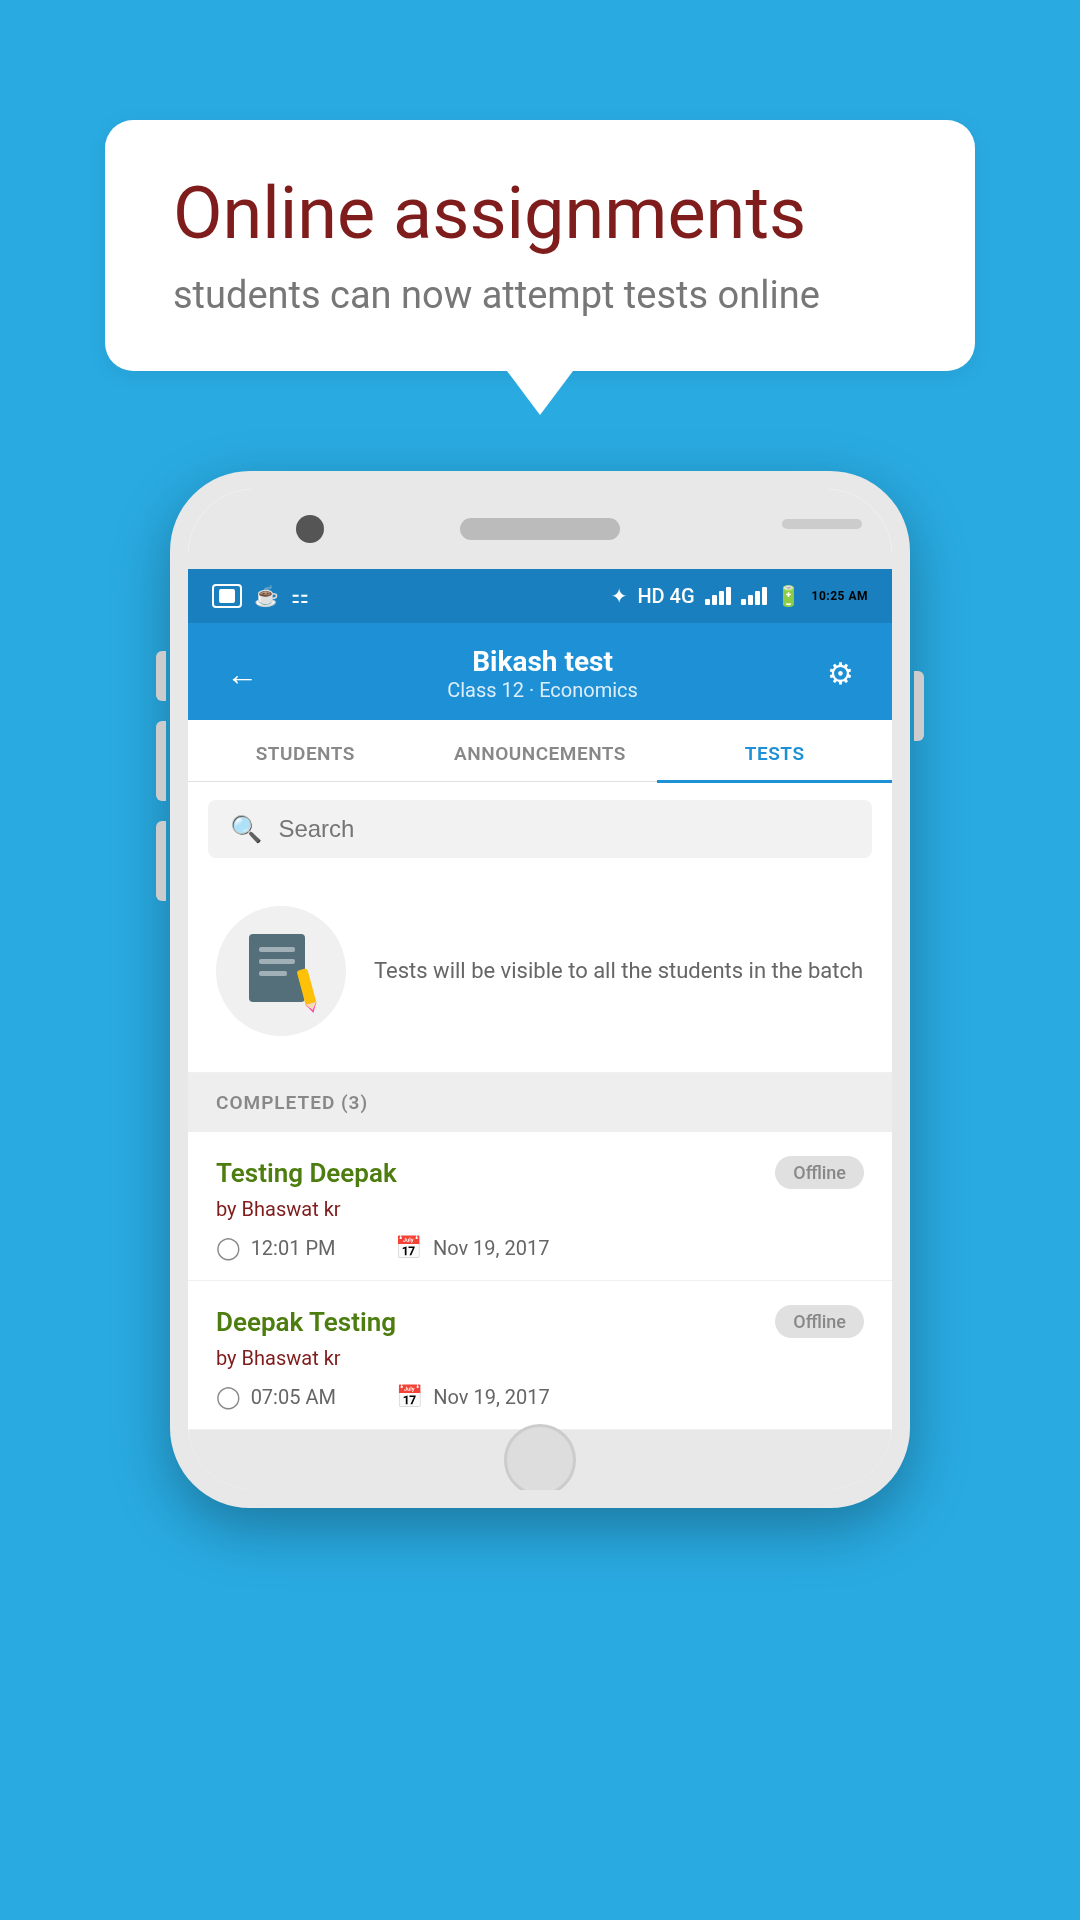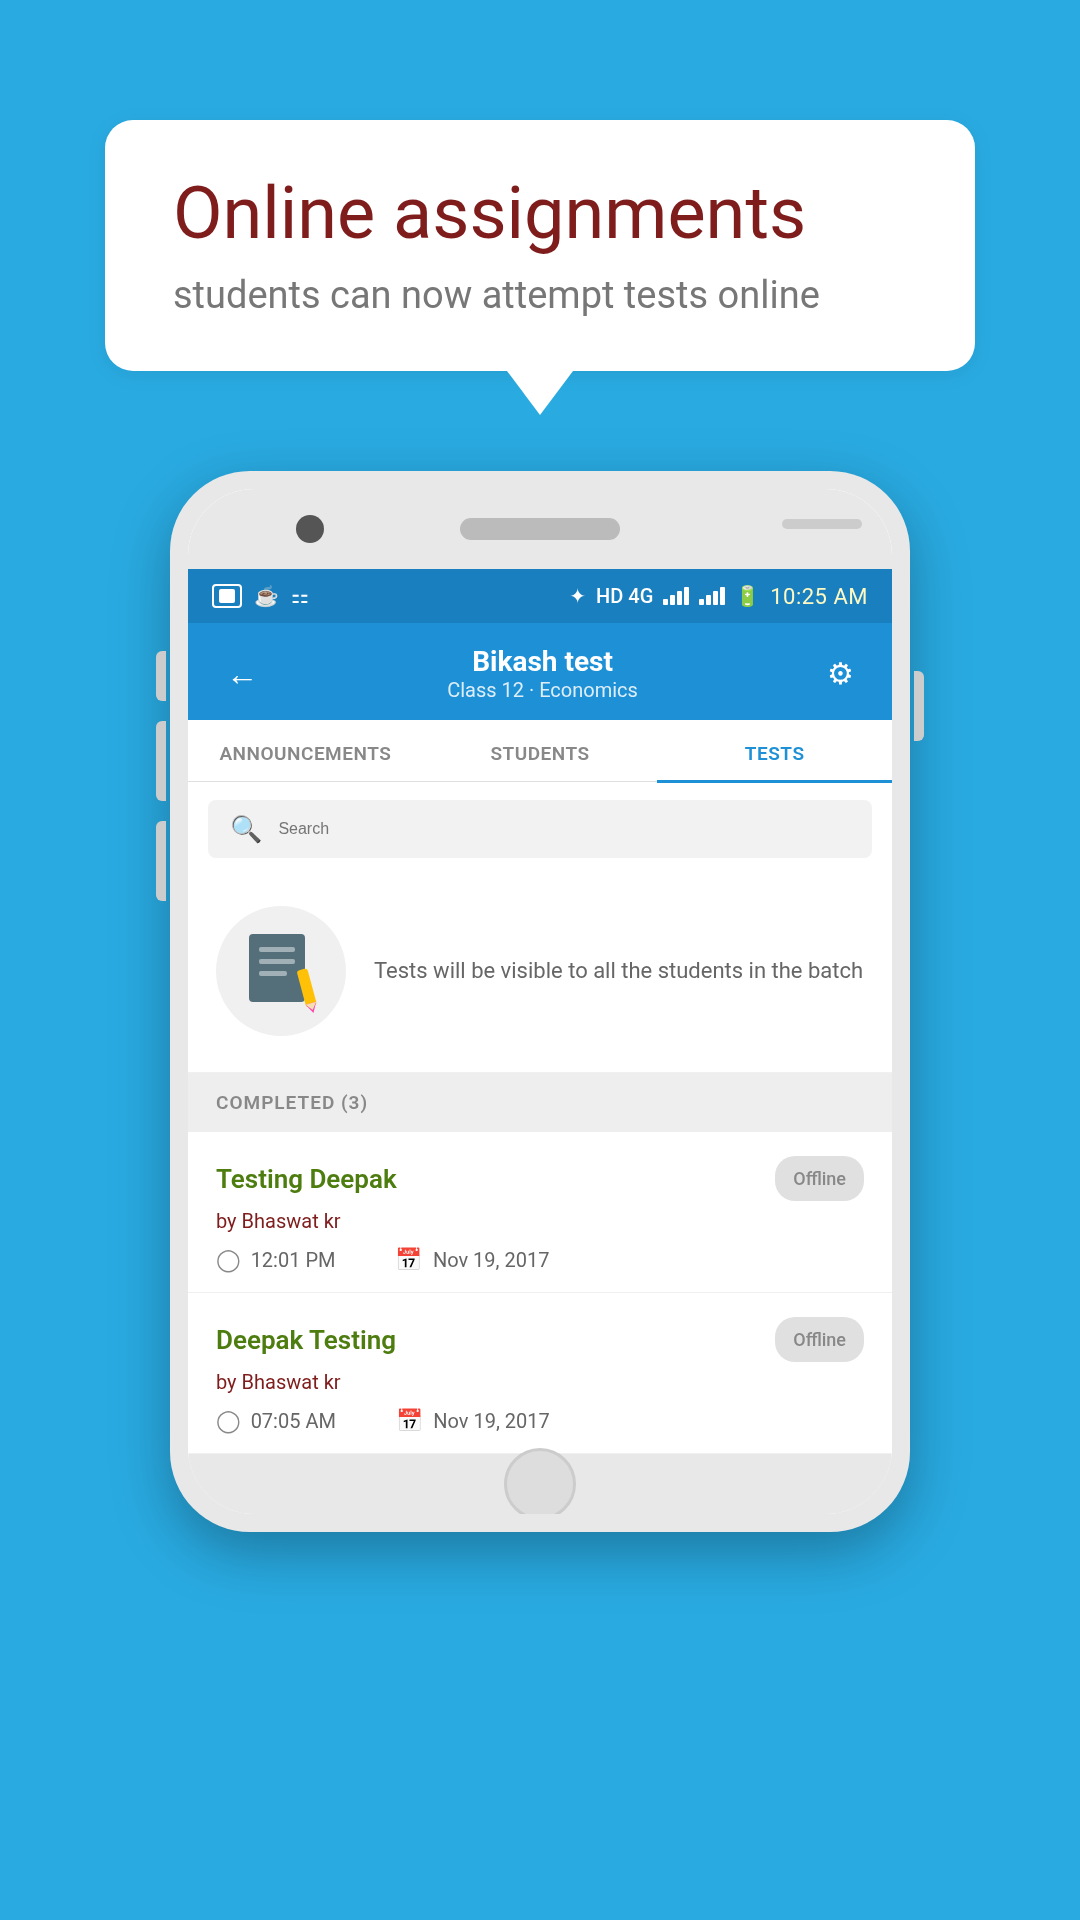--- a/index.html
+++ b/index.html
@@ -152,23 +152,23 @@
       align-items: flex-end;
       gap: 2px;
       height: 18px;
     }
     .signal-bar {
       background: white;
       width: 5px;
       border-radius: 1px;
     }
     .time-text {
-      font-size: 22px;
-      color: #fef9c3;
-      font-weight: 400;
+      font-size: 12px;
+      color: #000000;
+      font-weight: 700;
       letter-spacing: 0.5px;
     }
 
     
     .app-header {
       background: #1e90d6;
       padding: 22px 30px 18px;
       display: flex;
       align-items: center;
       justify-content: space-between;
@@ -242,21 +242,21 @@
       padding: 14px 22px;
       gap: 16px;
     }
     .search-icon-wrap {
       color: #888;
       font-size: 26px;
     }
     .search-input {
       border: none;
       background: transparent;
-      font-size: 16px;
+      font-size: 24px;
       color: #aaa;
       outline: none;
       width: 100%;
     }
 
     
     .assign-section {
       background: white;
       padding: 30px 28px 36px;
       display: flex;
@@ -323,21 +323,21 @@
     }
     .test-name {
       font-size: 26px;
       font-weight: 600;
       color: #4d7c0f;
     }
     .offline-badge {
       background: #e0e0e0;
       color: #888;
       font-size: 18px;
-      padding: 12px 18px;
+      padding: 6px 18px;
       border-radius: 20px;
       font-weight: 500;
     }
     .test-by {
       font-size: 20px;
       color: #7f1d1d;
       margin-bottom: 14px;
     }
     .test-meta {
       display: flex;
@@ -465,24 +465,24 @@
       <span class="header-back">←</span>
       <div class="header-center">
         <div class="header-title">Bikash test</div>
         <div class="header-subtitle">Class 12 · Economics</div>
       </div>
       <span class="header-gear">⚙</span>
     </div>
 
     <div class="tabs">
       <div class="tab">
+        <span>STUDENTS</span>
+      </div>
+      <div class="tab">
         <span>ANNOUNCEMENTS</span>
-      </div>
-      <div class="tab">
-        <span>STUDENTS</span>
       </div>
       <div class="tab active">
         <span>TESTS</span>
       </div>
     </div>
 
     <div class="search-container">
       <div class="search-box">
         <span class="search-icon-wrap">🔍</span>
         <input class="search-input" type="text" readonly="" placeholder="Search" style="">

